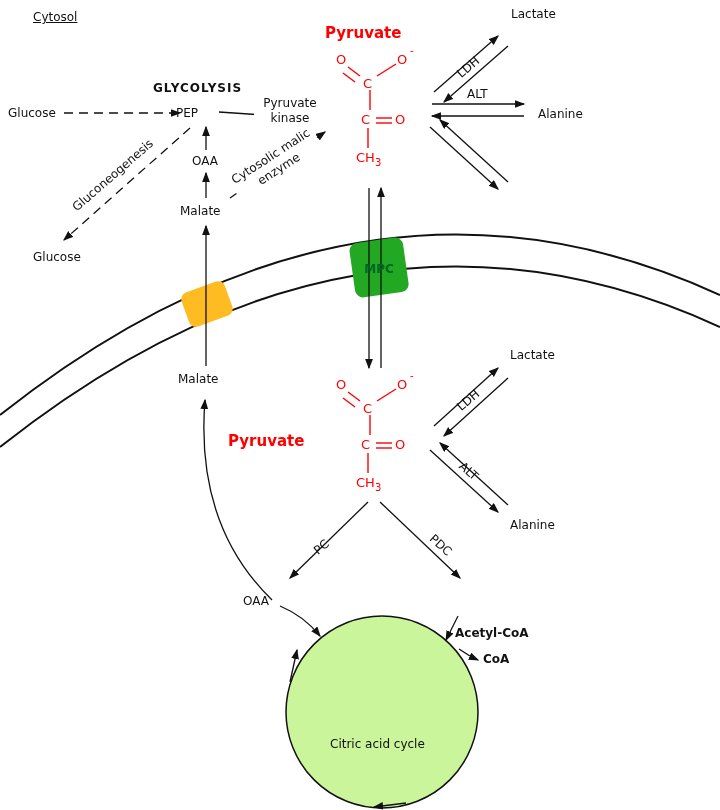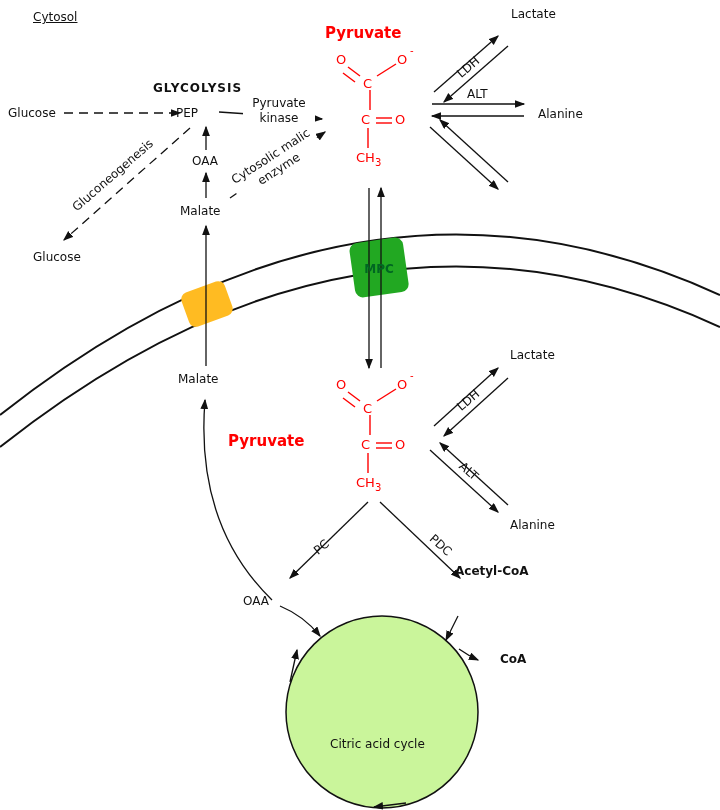--- a/index.html
+++ b/index.html
@@ -139,21 +139,21 @@
       <line class="bond" x1="376" y1="443" x2="392" y2="443"></line>
       <line class="bond" x1="376" y1="448" x2="392" y2="448"></line>
       <line class="bond" x1="368" y1="453" x2="368" y2="473"></line>
     </g>
   </svg>
 
   <div class="lbl ul" style="left:33px;top:10px">Cytosol</div>
   <div class="lbl caps" style="left:153px;top:81px">GLYCOLYSIS</div>
   <div class="lbl" style="left:8px;top:106px">Glucose</div>
   <div class="lbl" style="left:176px;top:106px">PEP</div>
-  <div class="lbl sm wrap ctr bg" style="left:243px;top:96px;width:68px">Pyruvate kinase</div>
+  <div class="lbl sm wrap ctr bg" style="left:254px;top:96px;width:68px">Pyruvate kinase</div>
   <div class="lbl sm bg" style="left:60px;top:168px;transform:rotate(-41deg)">Gluconeogenesis</div>
   <div class="lbl" style="left:192px;top:154px">OAA</div>
   <div class="lbl" style="left:180px;top:204px">Malate</div>
   <div class="lbl sm wrap ctr bg" style="left:226px;top:148px;width:94px;transform:rotate(-33deg)">Cytosolic malic enzyme</div>
   <div class="lbl" style="left:33px;top:250px">Glucose</div>
 
   <div class="lbl redtitle" style="left:325px;top:24px">Pyruvate</div>
   <div class="lbl" style="left:511px;top:7px">Lactate</div>
   <div class="lbl sm" style="left:456px;top:60px;transform:rotate(-41deg)">LDH</div>
   <div class="lbl sm" style="left:467px;top:87px">ALT</div>
@@ -163,22 +163,22 @@
 
   <div class="lbl" style="left:178px;top:372px">Malate</div>
   <div class="lbl redtitle" style="left:228px;top:432px">Pyruvate</div>
   <div class="lbl" style="left:510px;top:348px">Lactate</div>
   <div class="lbl sm" style="left:456px;top:393px;transform:rotate(-41deg)">LDH</div>
   <div class="lbl sm" style="left:458px;top:464px;transform:rotate(42deg)">ALT</div>
   <div class="lbl" style="left:510px;top:518px">Alanine</div>
   <div class="lbl sm" style="left:314px;top:540px;transform:rotate(-40deg)">PC</div>
   <div class="lbl sm" style="left:428px;top:538px;transform:rotate(42deg)">PDC</div>
   <div class="lbl" style="left:243px;top:594px">OAA</div>
-  <div class="lbl b" style="left:455px;top:564px">Acetyl-CoA</div>
-  <div class="lbl b" style="left:500px;top:652px">CoA</div>
+  <div class="lbl b" style="left:455px;top:626px">Acetyl-CoA</div>
+  <div class="lbl b" style="left:483px;top:652px">CoA</div>
   <div class="lbl sm" style="left:330px;top:737px">Citric acid cycle</div>
 
   <div>
     <span class="lbl chem" style="left:336px;top:52px">O</span>
     <span class="lbl chem" style="left:363px;top:76px">C</span>
     <span class="lbl chem" style="left:397px;top:52px">O</span>
     <span class="lbl chemsup" style="left:410px;top:45px">-</span>
     <span class="lbl chem" style="left:361px;top:112px">C</span>
     <span class="lbl chem" style="left:395px;top:112px">O</span>
     <span class="lbl chem" style="left:356px;top:150px">CH</span>

